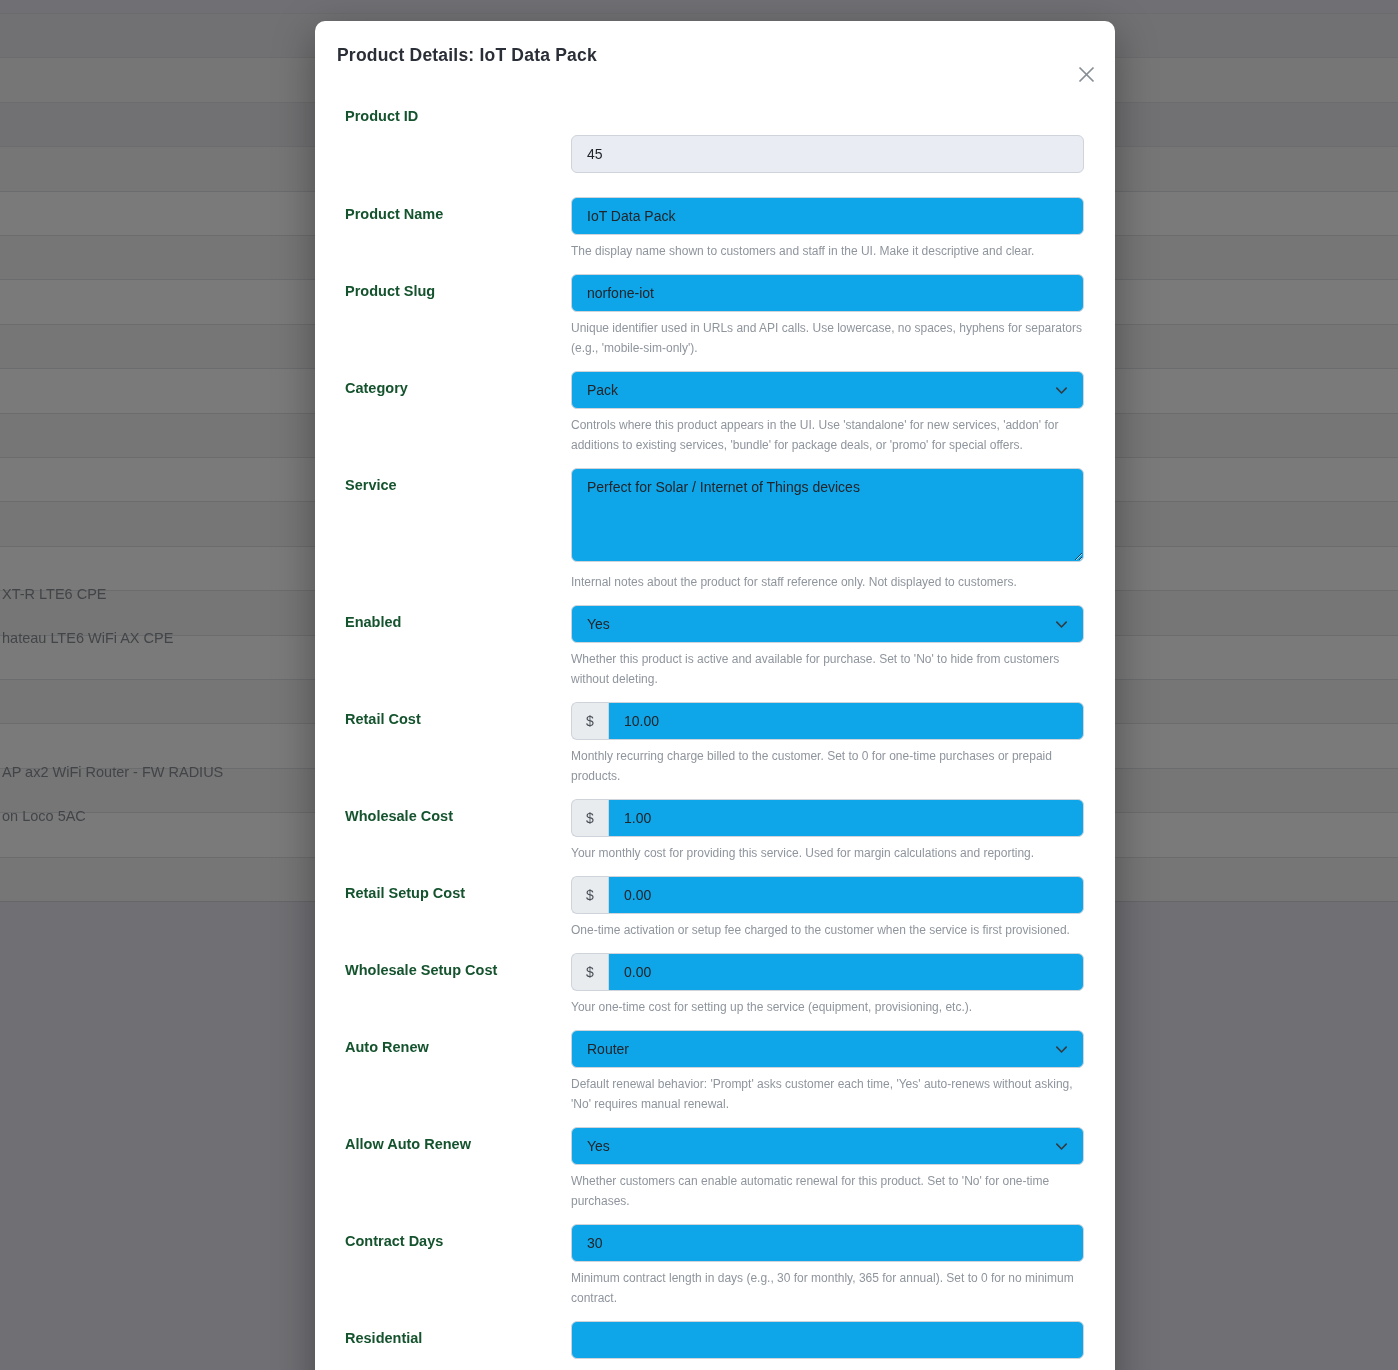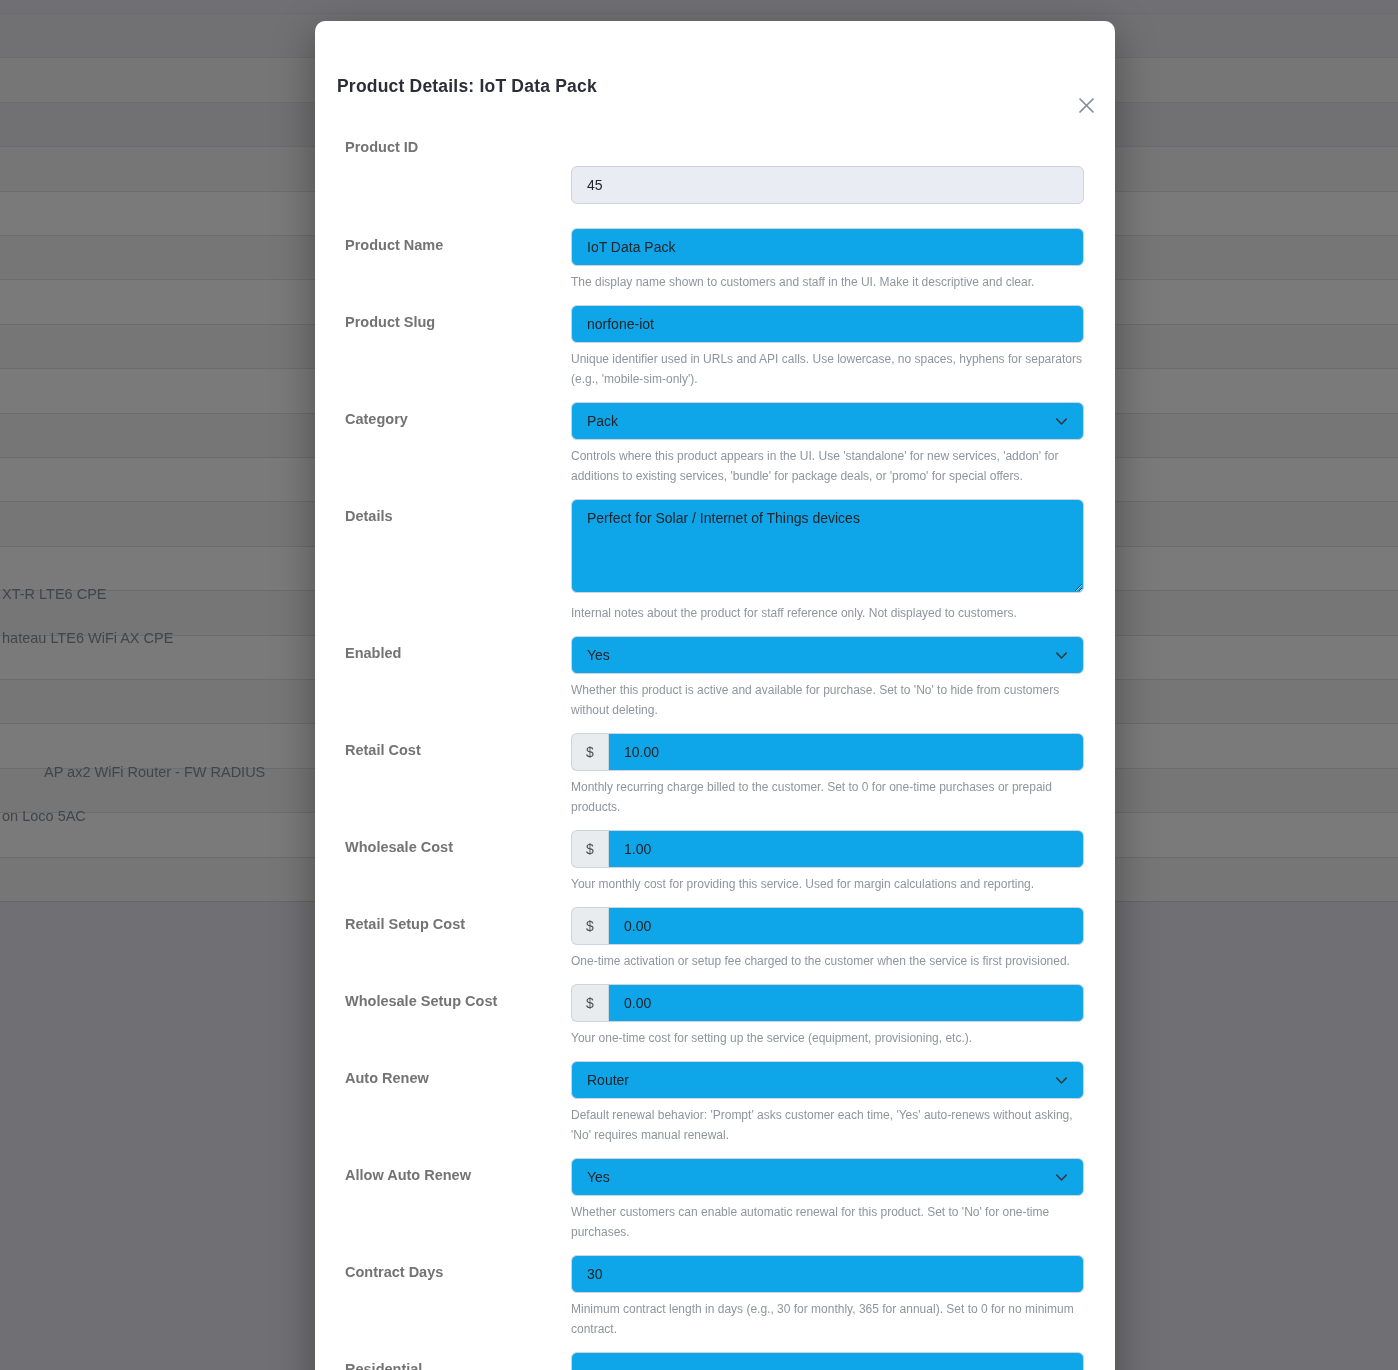--- a/index.html
+++ b/index.html
@@ -14,30 +14,30 @@
   .bg-row.shaded{background:#ececf0;}
   .bg-lower{position:absolute;left:0;right:0;bottom:0;background:#ebebf2;border-top:1px solid #d4d6da;}
   .bg-text{position:absolute;left:2px;font-size:14.5px;color:#8b9096;white-space:nowrap;}
   .bg-overlay{position:absolute;inset:0;background:rgba(0,0,0,0.52);}
   
   .modal{
     position:absolute;left:315px;top:21px;width:800px;height:1500px;
     background:#ffffff;border-radius:10px;box-shadow:0 12px 40px rgba(0,0,0,0.35);
     box-sizing:border-box;z-index:5;
   }
-  .modal-header{position:relative;padding:24px 14px 0 22px;margin-top:31px;}
+  .modal-header{position:relative;padding:24px 14px 0 22px;}
   .modal-title{margin:0;font-size:17.5px;font-weight:700;color:#2a2e37;letter-spacing:.2px;}
   .close-btn{
     position:absolute;top:40px;right:16px;width:26px;height:26px;border:none;background:transparent;
     cursor:pointer;padding:0;display:flex;align-items:center;justify-content:center;
   }
   .modal-body{padding:33px 31px 60px 30px;}
   .form-row{display:grid;grid-template-columns:226px 1fr;margin-bottom:13px;}
   .form-row.no-helper{margin-bottom:24px;}
-  .form-label{font-size:14.5px;font-weight:700;color:#737373;padding-top:9px;}
+  .form-label{font-size:14.5px;font-weight:700;color:#14532d;padding-top:9px;}
   .control{
     box-sizing:border-box;width:100%;height:38px;border:1px solid #ced4da;border-radius:6px;
     font-family:"Liberation Sans",sans-serif;font-size:14px;color:#212529;background:#0ea5e9;
     padding:0 15px;outline:none;
   }
   .control.readonly{background:#e9ecf2;margin-top:36px;}
   textarea.control{height:94px;padding:9px 15px;resize:vertical;line-height:19px;}
   .select-control{
     position:relative;display:flex;align-items:center;cursor:pointer;padding-right:40px;
   }
@@ -71,21 +71,21 @@
       <div class="bg-row" style="top: 545.8px; height: 44.4px;"></div>
       <div class="bg-row alt" style="top: 590.2px; height: 44.4px;"></div>
       <div class="bg-row" style="top: 634.6px; height: 44.4px;"></div>
       <div class="bg-row alt" style="top: 679px; height: 44.4px;"></div>
       <div class="bg-row" style="top: 723.4px; height: 44.4px;"></div>
       <div class="bg-row alt" style="top: 767.8px; height: 44.4px;"></div>
       <div class="bg-row" style="top: 812.2px; height: 44.4px;"></div>
       <div class="bg-row alt" style="top: 856.6px; height: 44.4px;"></div>
       <span class="bg-text" style="top: 586px;">XT-R LTE6 CPE</span>
       <span class="bg-text" style="top: 630px;">hateau LTE6 WiFi AX CPE</span>
-      <span class="bg-text" style="top: 764px; margin-left: 42px;">AP ax2 WiFi Router - FW RADIUS</span>
+      <span class="bg-text" style="top: 764px;">AP ax2 WiFi Router - FW RADIUS</span>
       <span class="bg-text" style="top: 808px;">on Loco 5AC</span>
     </div>
   <div class="bg-lower" id="bg-lower" style="top: 901px;"></div>
   <div class="bg-overlay"></div>
 </div>
 
 <div class="modal">
   <div class="modal-header">
     <h2 class="modal-title">Product Details: IoT Data Pack</h2>
     <button class="close-btn">
@@ -114,21 +114,21 @@
           <div class="control select-control">
             <span>Pack</span>
             <svg class="chev" width="15" height="15" viewBox="0 0 16 16">
               <path d="M3 5.5 L8 10.6 L13 5.5" fill="none" stroke="#343a40" stroke-width="1.7" stroke-linecap="round"></path>
             </svg>
           </div>
           <div class="helper">Controls where this product appears in the UI. Use 'standalone' for new services, 'addon' for additions to existing services, 'bundle' for package deals, or 'promo' for special offers.</div>
         </div>
       </div>
       <div class="form-row">
-        <label class="form-label">Details</label>
+        <label class="form-label">Service</label>
         <div class="field-col"><textarea class="control" style="">Perfect for Solar / Internet of Things devices</textarea><div class="helper">Internal notes about the product for staff reference only. Not displayed to customers.</div></div>
       </div>
       <div class="form-row">
         <label class="form-label">Enabled</label>
         <div class="field-col">
           <div class="control select-control">
             <span>Yes</span>
             <svg class="chev" width="15" height="15" viewBox="0 0 16 16">
               <path d="M3 5.5 L8 10.6 L13 5.5" fill="none" stroke="#343a40" stroke-width="1.7" stroke-linecap="round"></path>
             </svg>

